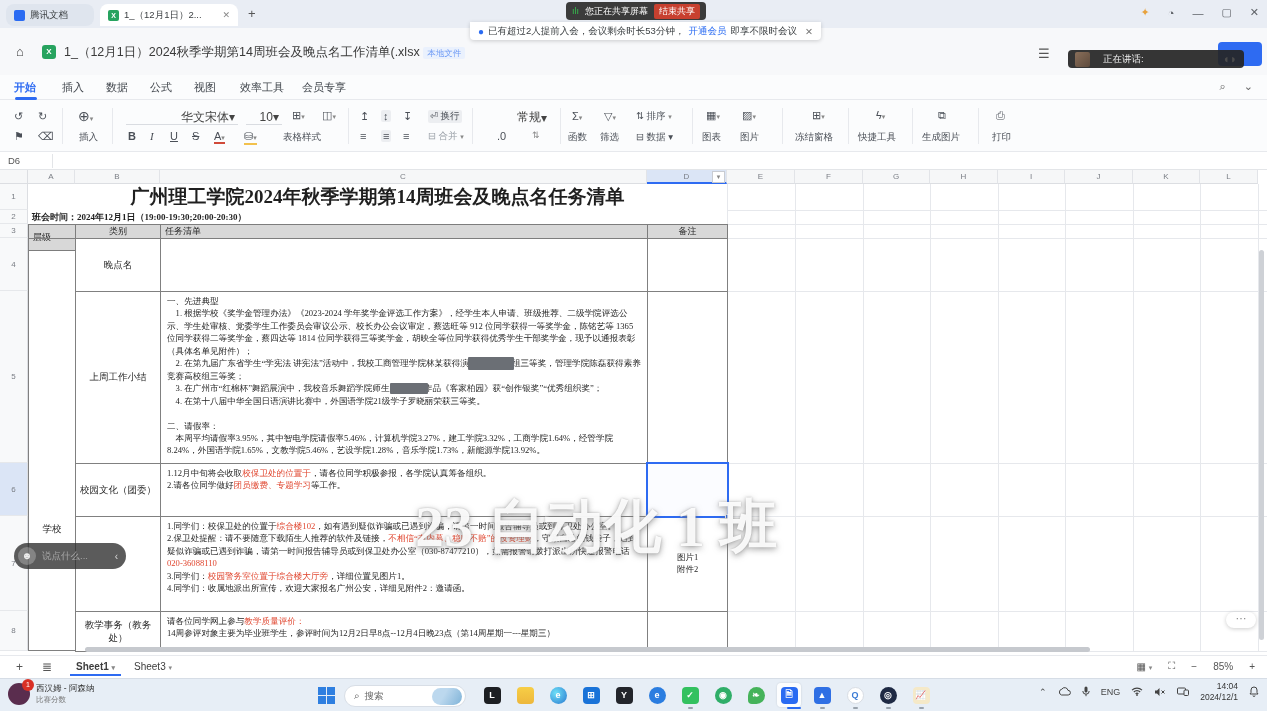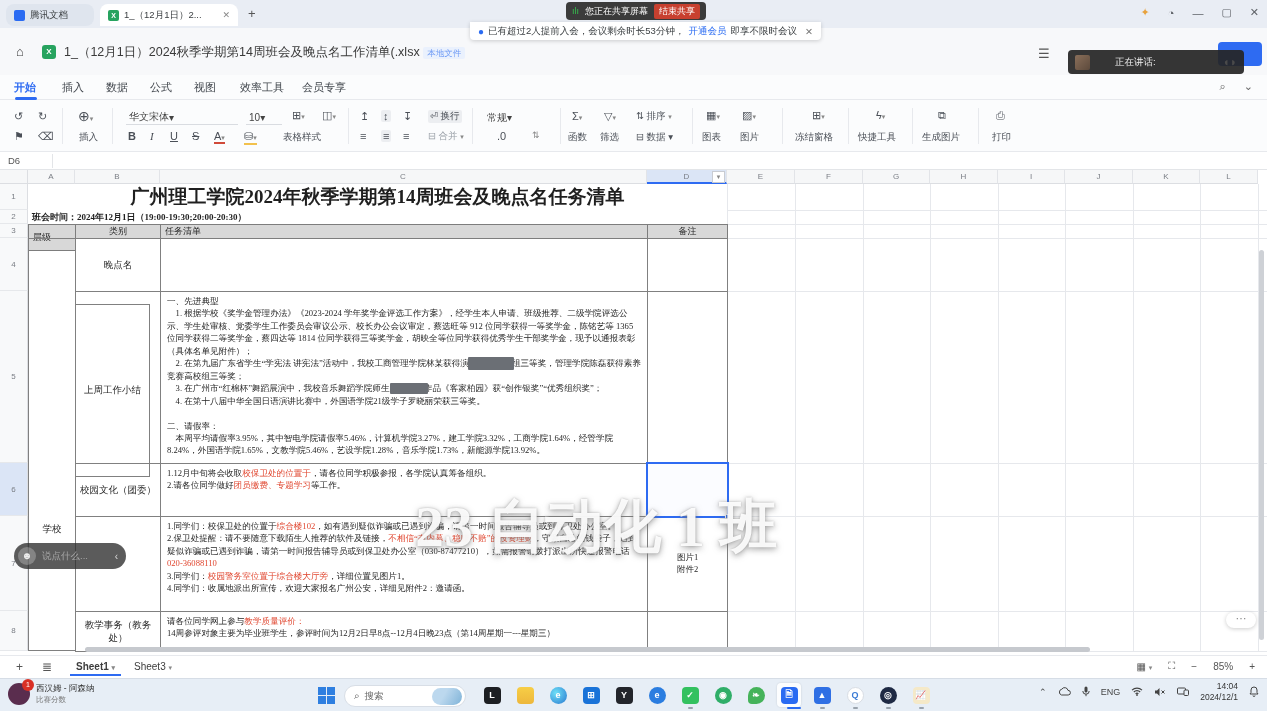--- a/index.html
+++ b/index.html
@@ -28,39 +28,39 @@
   #meet-notice .x { color:#777; margin-left:4px; }
 
   
   #docheader { left:0; top:28px; width:1267px; height:47px; background:#f7f8fa; }
   #home-btn { left:16px; top:16px; font-size:13px; color:#3c3c3c; }
   #file-icon { left:42px; top:17px; width:14px; height:14px; background:#27a35f; border-radius:3px; color:#fff; font-size:8px; font-weight:bold; text-align:center; line-height:14px; }
   #doc-title { left:64px; top:16px; font-size:12.5px; color:#3a3a3a; }
   #doc-badge { top:18px; font-size:8.5px; color:#6f9bf5; background:#eaf1fd; border-radius:2px; padding:1px 4px; }
   #hamburger { left:1038px; top:18px; color:#555; font-size:13px; letter-spacing:0; }
   #share-blue-btn { left:1218px; top:14px; width:44px; height:24px; background:#2e6bf2; border-radius:4px; z-index:5; }
-  #speaking-panel { left:1068px; top:22px; width:176px; height:24px; background:rgba(38,38,38,.93); border-radius:4px; display:flex; align-items:center; gap:25px; padding:0 7px; z-index:6;justify-content:center; }
+  #speaking-panel { left:1068px; top:22px; width:176px; height:18px; background:rgba(38,38,38,.93); border-radius:4px; display:flex; align-items:center; gap:13px; padding:0 7px; z-index:6;justify-content:center; }
   #speaking-panel .avatar { width:15px; height:15px; border-radius:2px; background:linear-gradient(135deg,#8a6f5a,#5d4a3c); }
   #speaking-panel .txt { color:#f0f0f0; font-size:9.5px; }
   #speaking-panel .wave { margin-left:auto; color:#4a4a4a; font-size:12px; }
 
   
   #ribbontabs { left:0; top:75px; width:1267px; height:25px; background:#fbfcfd; border-bottom:1px solid #e7e9ed; }
   .rtab { top:5px; font-size:11px; color:#41464d; }
   .rtab.active { color:#2e6bf2; font-weight:bold; }
   #rtab-underline { left:15px; top:22px; width:22px; height:3px; background:#2e6bf2; border-radius:2px; }
   #ribbon-right { right:14px; top:5px; color:#666; font-size:11px; display:flex; gap:18px; }
 
   
   #toolbar { left:0; top:100px; width:1267px; height:52px; background:#fbfcfd; border-bottom:1px solid #e7e9ed; color:#4a4f57; }
   .tb { position:absolute; font-size:11px; color:#4a4f57; }
   .tb .dd { font-size:7px; color:#888; }
   .tlabel { position:absolute; font-size:9.5px; color:#4a4f57; }
   .tdiv { position:absolute; top:8px; width:1px; height:36px; background:#e7e9ed; }
-  .fontbox { position:absolute; border-bottom:1px solid #d9dce1; font-size:10px; color:#444; display:flex; justify-content:flex-start; align-items:center; padding:0 3px; }
+  .fontbox { position:absolute; border-bottom:1px solid #d9dce1; font-size:12px; color:#444; display:flex; justify-content:flex-end; align-items:center; padding:0 3px; }
   .chip { background:#eceef1; border-radius:2px; padding:0 2px; }
 
   
   #formulabar { left:0; top:152px; width:1267px; height:18px; background:#fff; border-bottom:1px solid #e3e5e8; }
   #cellref { left:8px; top:3px; font-size:9.5px; color:#555; }
   #fxdiv { left:52px; top:2px; width:1px; height:14px; background:#e3e5e8; }
 
   
   #sheet { left:0; top:170px; width:1267px; height:485px; background:#fff; overflow:hidden; }
   .colhead { top:0; height:14px; background:#f6f7f8; border-right:1px solid #e2e4e8; border-bottom:1px solid #dcdee2; font-size:8px; color:#7a7e85; text-align:center; line-height:14px; }
@@ -313,21 +313,21 @@
     <div class="cell hdrcell" style="left:28px;top:54px;width:48px;height:27px">层级</div>
     <div class="cell hdrcell" style="left:75px;top:54px;width:86px;height:15px;justify-content:center;padding-left:0">类别</div>
     <div class="cell hdrcell" style="left:160px;top:54px;width:488px;height:15px">任务清单</div>
     <div class="cell hdrcell center" style="left:647px;top:54px;width:81px;height:15px">备注</div>
 
     <div class="cell tborder" style="left:28px;top:68px;width:48px;height:413px">
       <div style="position:absolute;left:0;top:284px;width:100%;text-align:center;font-size:9.5px">学校</div>
     </div>
 
     <div class="cell tborder bodycat" style="left:75px;top:68px;width:86px;height:54px">晚点名</div>
-    <div class="cell tborder bodycat" style="left:75px;top:134px;width:75px;height:173px">上周工作小结</div>
+    <div class="cell tborder bodycat" style="left:75px;top:121px;width:86px;height:173px">上周工作小结</div>
     <div class="cell tborder bodycat" style="left:75px;top:293px;width:86px;height:54px">校园文化（团委）</div>
     <div class="cell tborder bodycat" style="left:75px;top:441px;width:86px;height:41px">教学事务（教务处）</div>
 
     <div class="cell tborder bodytxt" style="left:160px;top:121px;width:488px;height:173px">一、先进典型
 　1. 根据学校《奖学金管理办法》《2023-2024 学年奖学金评选工作方案》，经学生本人申请、班级推荐、二级学院评选公示、学生处审核、党委学生工作委员会审议公示、校长办公会议审定，蔡选旺等 912 位同学获得一等奖学金，陈铭艺等 1365 位同学获得二等奖学金，蔡四达等 1814 位同学获得三等奖学金，胡映全等位同学获得优秀学生干部奖学金，现予以通报表彰（具体名单见附件）；
 　2. 在第九届广东省学生“学宪法 讲宪法”活动中，我校工商管理学院林某获得演讲比赛高校组三等奖，管理学院陈磊获得素养竞赛高校组三等奖；
 　3. 在广州市“红棉杯”舞蹈展演中，我校音乐舞蹈学院师生原创舞蹈作品《客家柏园》获“创作银奖”“优秀组织奖”；
 　4. 在第十八届中华全国日语演讲比赛中，外国语学院21级学子罗晓丽荣获三等奖。
 
 二、请假率：

